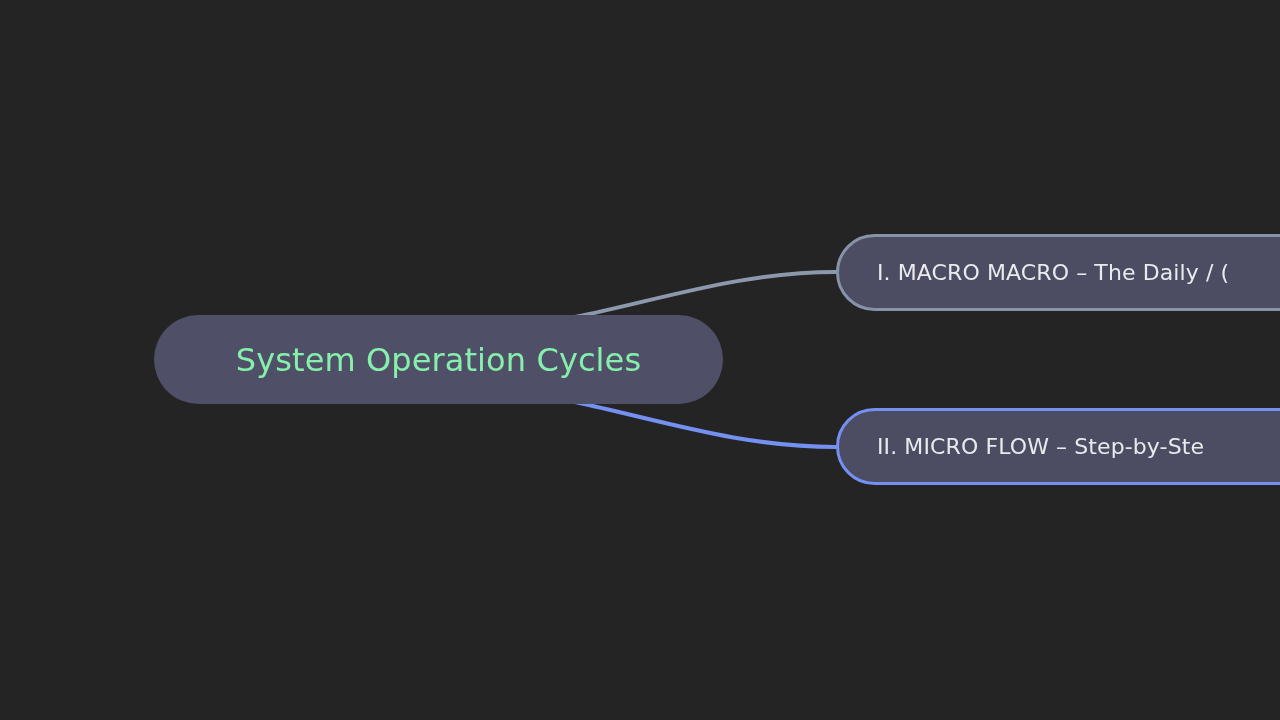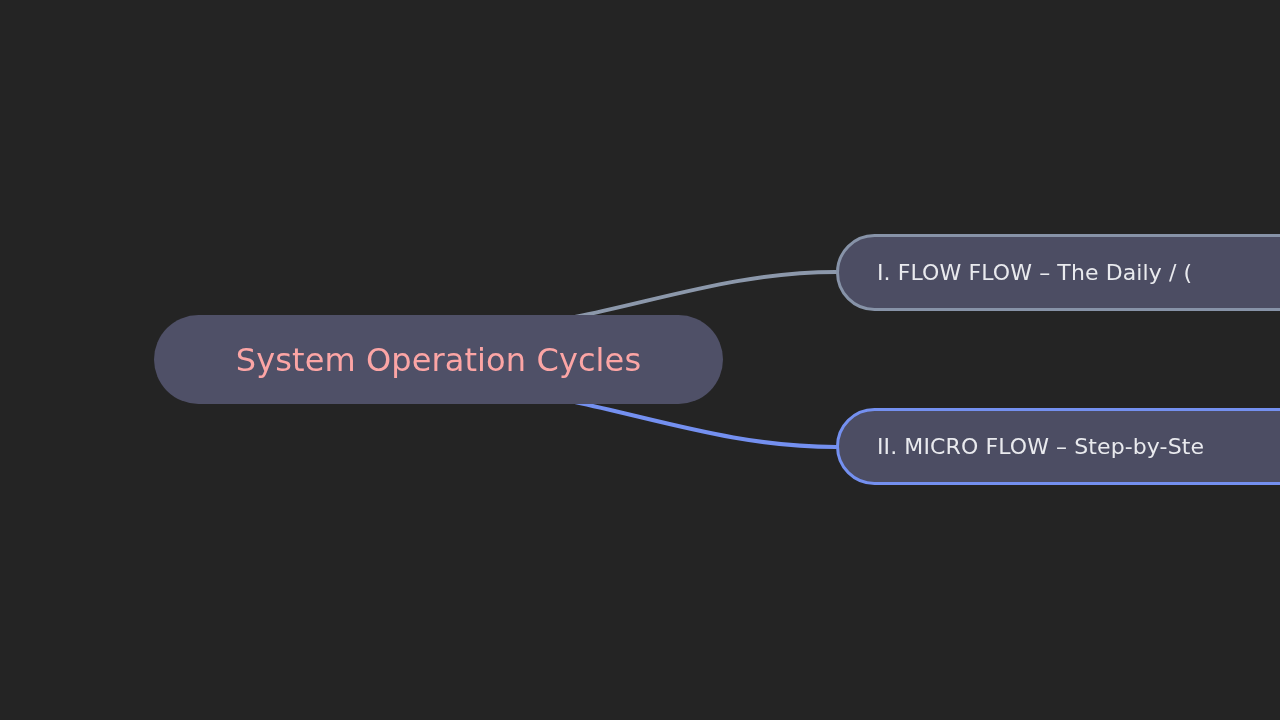--- a/index.html
+++ b/index.html
@@ -84,25 +84,25 @@
 </head>
 <body style="background: rgb(36, 36, 36);">
 
 <div id="canvas" style="background: rgb(36, 36, 36);">
 
   <svg id="edge-layer" viewBox="0 0 1280 720" width="1280" height="720" xmlns="http://www.w3.org/2000/svg">
     <path id="edge-macro-path" fill="none" stroke="#8c98ab" stroke-width="4" stroke-linecap="round" d="M 575 317 C 660 300 740 272 836 272"></path>
     <path id="edge-micro-path" fill="none" stroke="#7490f0" stroke-width="4" stroke-linecap="round" d="M 575 402 C 660 420 740 447 836 447"></path>
   </svg>
 
-  <div class="node" id="node-root" style="background: rgb(79, 80, 103); color: #fca5a5; font-size: 32px; left: 154px; top: 315px; width: 569px; height: 89px;">
+  <div class="node" id="node-root" style="background: rgb(79, 80, 103); color: #86efac; font-size: 32px; left: 154px; top: 315px; width: 569px; height: 89px;">
     <span class="label">System Operation Cycles</span>
   </div>
 
   <div class="node branch" id="node-macro" style="border-color: rgb(135, 147, 168); background: rgb(76, 77, 99); color: rgb(233, 234, 238); font-size: 22px; left: 836px; top: 234px; height: 77px;">
-    <span class="label">I. FLOW FLOW – The Daily / (</span>
+    <span class="label">I. MACRO MACRO – The Daily / (</span>
   </div>
 
   <div class="node branch" id="node-micro" style="border-color: rgb(116, 144, 240); background: rgb(76, 77, 99); color: rgb(233, 234, 238); font-size: 22px; left: 836px; top: 408px; height: 77px;">
     <span class="label">II. MICRO FLOW – Step-by-Ste</span>
   </div>
 
 </div>
 
 </body></html>

